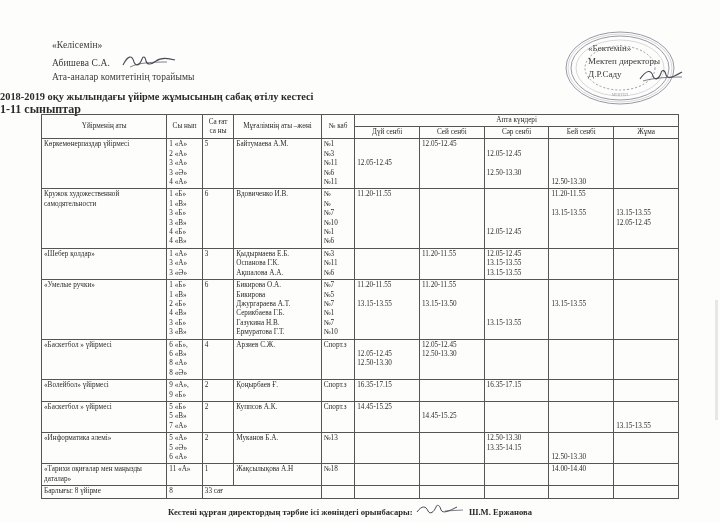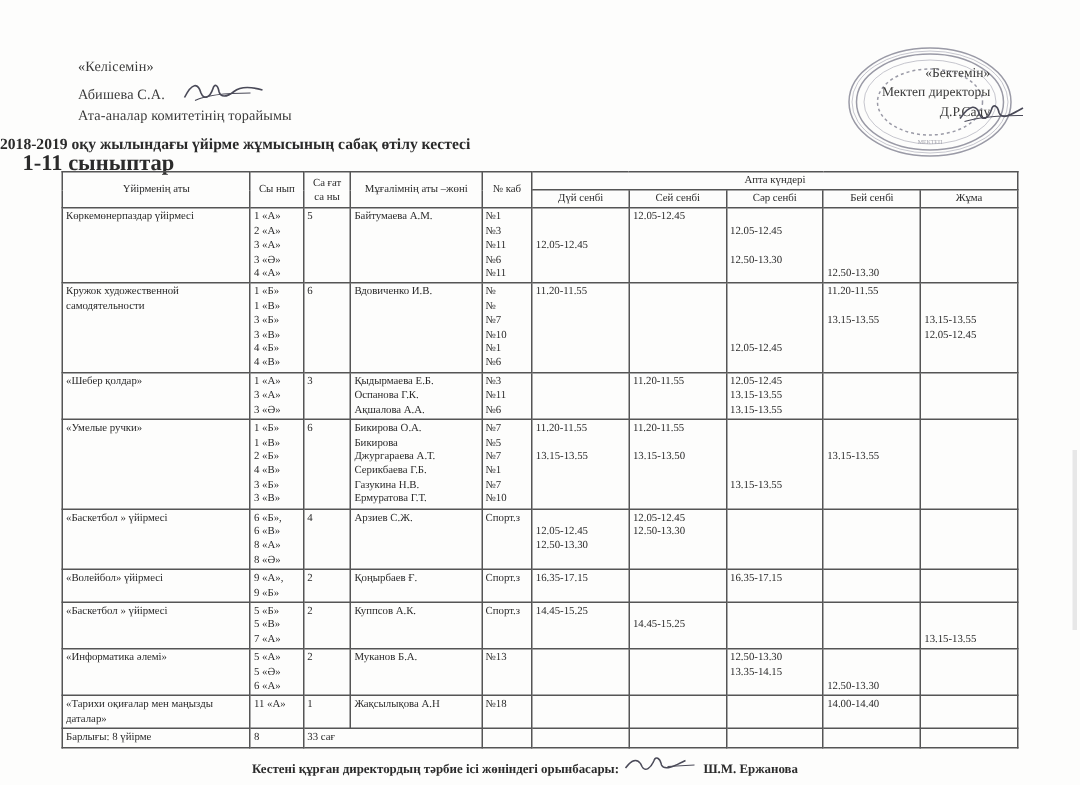--- a/index.html
+++ b/index.html
@@ -24,30 +24,30 @@
     display:inline-block;width:58px;height:14px;margin-left:8px;
     vertical-align:-3px;
   }
   .stamp{
     position:absolute;left:556px;top:30px;width:128px;height:75px;
   }
   .stamp svg{position:absolute;left:0;top:0;}
   .approve-right{
     position:absolute;left:588px;top:42px;
     font-size:9px;line-height:13px;color:#3a3a3a;
-    text-align:right;white-space:nowrap;
+    text-align:left;white-space:nowrap;
   }
   .sig-right{position:absolute;left:638px;top:66px;}
 
   
   .title{
     position:absolute;left:0;top:90px;width:720px;
     text-align:left;font-weight:bold;font-size:10.4px;line-height:13px;
   }
-  .title .l2{font-size:15px;margin-left:15px;}
+  .title .l2{font-size:12px;}
 
   
   table.sched{
     position:absolute;left:41px;top:114px;
     width:638px;
     border-collapse:collapse;
     font-size:7.2px;
     line-height:9.4px;
   }
   table.sched th, table.sched td{

